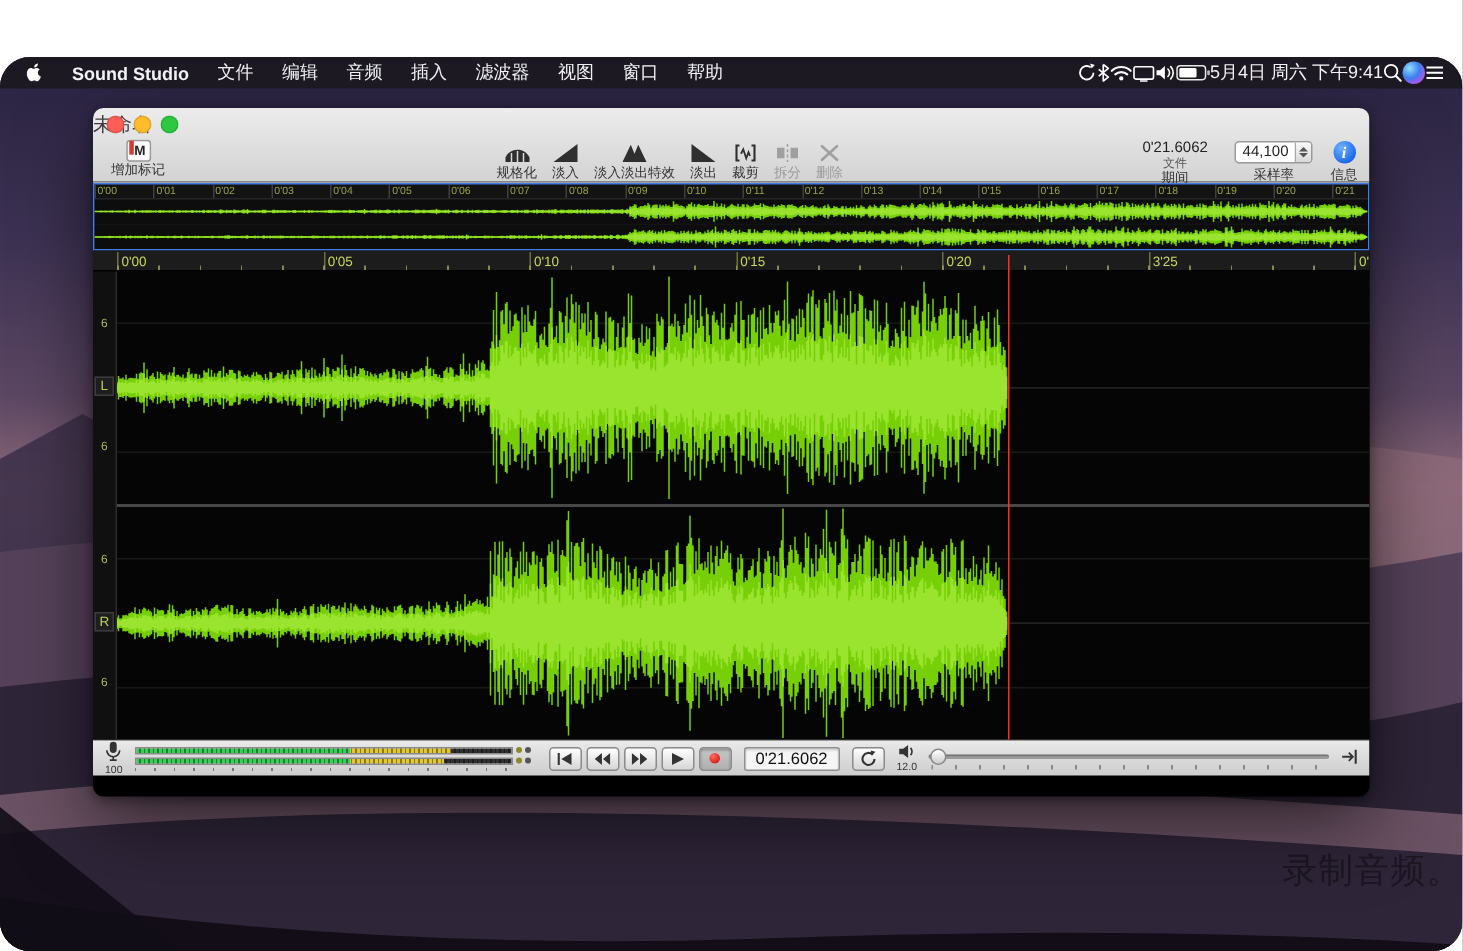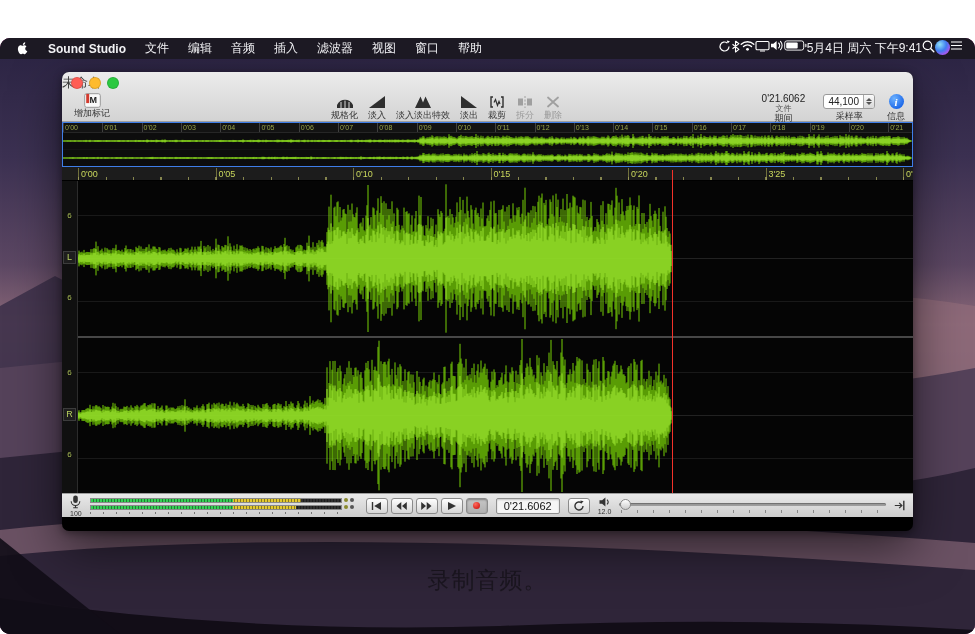--- a/index.html
+++ b/index.html
@@ -1,31 +1,31 @@
 <!DOCTYPE html>
 <html><head>
 <meta charset="utf-8">
 <style>
   *{margin:0;padding:0;box-sizing:border-box}
   html,body{width:975px;height:634px;background:#fff;overflow:hidden;
     font-family:"Liberation Sans","DejaVu Sans",sans-serif;}
   .stage{position:relative;width:975px;height:634px;background:#fff}
-  .screen{position:absolute;left:0;right:0;top:38px;bottom:0;border-radius:10px;overflow:hidden;background:#ec4899}
+  .screen{position:absolute;left:0;right:0;top:38px;bottom:0;border-radius:20px;overflow:hidden;background:#ec4899}
   .wallpaper{position:absolute;inset:0;
     background:linear-gradient(180deg,#2a2342 0%,#3c3152 20%,#5c4763 38%,#8a6878 48%,#7b6070 55%,#544259 65%,#3b2f44 78%,#6d5566 86%,#2e2536 100%)}
   .wallpaper svg{position:absolute;inset:0;width:100%;height:100%}
 
   
   .menubar{position:absolute;left:0;top:0;right:0;height:21px;background:rgba(28,25,34,.97);
     display:flex;align-items:center;justify-content:space-between;padding:0 12px 0 16px;
     color:#f2f2f5;font-size:12px;z-index:5}
   .mb-left{display:flex;align-items:center;gap:19px}
   .appname{font-weight:bold}
   .mitem{white-space:nowrap}
-  .mb-right{display:flex;align-items:flex-start;}
+  .mb-right{display:flex;align-items:center;}
   .mb-right svg,.mb-left svg{display:block}
   .siri{width:15px;height:15px;border-radius:50%;
     background:radial-gradient(circle at 32% 30%,#8fe0f7,#3f7df0 45%,#a05af0 72%,#e0589a)}
 
   
   .window{position:absolute;left:62px;top:34px;width:851px;height:459px;border-radius:7px;overflow:hidden;
     background:#000;box-shadow:0 18px 50px rgba(0,0,0,.55),0 2px 8px rgba(0,0,0,.4);z-index:3}
   .win-top{height:50px;background:linear-gradient(#ececec,#d3d3d3);border-bottom:1px solid #9f9f9f}
   .titlebar{position:relative;height:21px}
   .lights{position:absolute;left:9px;top:5px;display:flex;gap:6px}
@@ -126,21 +126,21 @@
     display:flex;align-items:center;justify-content:center}
   .outslider{flex:1;position:relative;height:16px}
   .otrack{position:absolute;left:0;right:0;top:5px;height:3px;background:#9d9d9d;border-radius:2px;
     box-shadow:inset 0 1px 1px rgba(0,0,0,.3)}
   .othumb{position:absolute;left:1px;top:1px;width:11px;height:11px;border-radius:50%;
     background:linear-gradient(#fff,#ccc);border:1px solid #888}
   .oticks{position:absolute;left:2px;right:2px;top:12px;height:3px;
     background:repeating-linear-gradient(90deg,#8a8a8a 0 1px,transparent 1px 16px)}
 
   
-  .caption{position:absolute;left:0;right:0;top:527px;text-align:center;font-size:23px;letter-spacing:1px;
+  .caption{position:absolute;left:0;right:0;top:527px;text-align:right;font-size:23px;letter-spacing:1px;
     color:#1b1620;z-index:2}
 </style>
 </head>
 <body>
 
 <div class="stage">
   <div class="screen">
 
     <div class="wallpaper">
       <svg viewBox="0 0 975 596" preserveAspectRatio="none">

